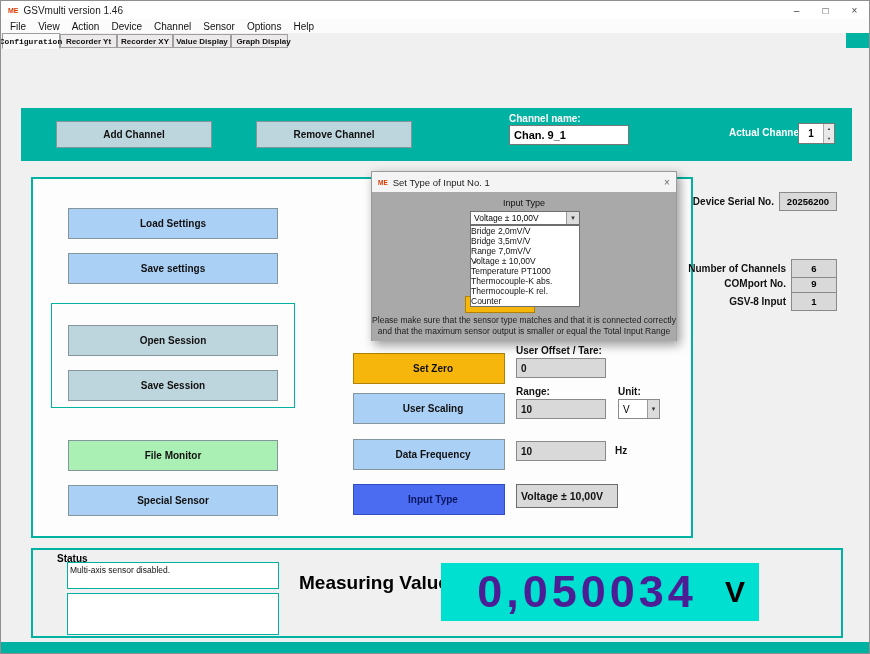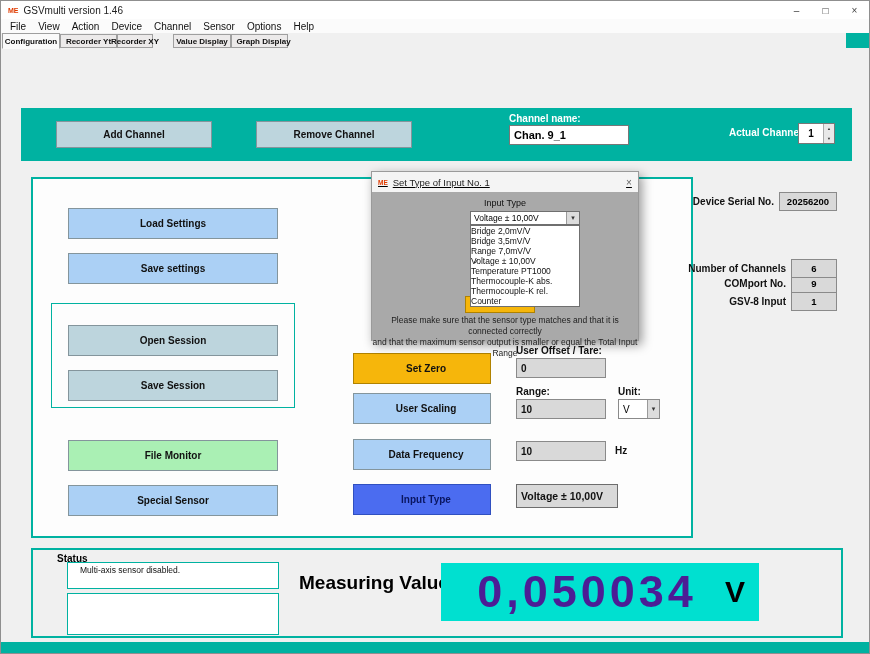--- a/index.html
+++ b/index.html
@@ -58,35 +58,35 @@
   .spinner-value{ flex:1; display:flex; align-items:center; justify-content:center;
                   font-size:10px; font-weight:bold; }
   .spinner-arrows{ width:11px; display:flex; flex-direction:column; border-left:1px solid #aaa; }
   .spin-btn{ flex:1; display:flex; align-items:center; justify-content:center; font-size:4px;
              color:#333; background:#e8e8e8; }
 
   
   .main-panel{ position:absolute; left:30px; top:176px; width:662px; height:361px; background:#fdfdfd;
                border:2px solid var(--teal); }
   .btn-left{ left:35px; width:210px; height:31px; }
-  .btn-mid{ left:320px; width:138px; height:31px;padding-left:8px; }
+  .btn-mid{ left:320px; width:152px; height:31px;padding-left:8px; }
   .session-group{ position:absolute; left:18px; top:124px; width:244px; height:105px;
                   border:1px solid var(--teal); }
   .lbl{ position:absolute; font-size:10px; font-weight:bold; color:#111; }
 
   
   .info-row{ position:absolute; right:32px; width:260px; height:19px; display:flex;
              align-items:center; justify-content:flex-end; }
   .info-label{ font-size:10px; font-weight:bold; color:#111; margin-right:5px; white-space:nowrap; }
   .info-box{ background:#d9d9d9; border:1px solid #8a8a8a; height:19px; display:flex;
              align-items:center; justify-content:center; font-size:9.5px; font-weight:bold; }
 
   
-  .dialog{ position:absolute; left:370px; top:170px; width:268px; height:170px; z-index:10;
-           box-shadow:3px 4px 10px rgba(0,0,0,.4); border:1px solid #9a9a9a;text-decoration:underline; }
+  .dialog{ position:absolute; left:370px; top:170px; width:306px; height:170px; z-index:10;
+           box-shadow:3px 4px 10px rgba(0,0,0,.4); border:1px solid #9a9a9a; }
   .dlg-titlebar{ height:20px; background:#f4f4f4; display:flex; align-items:center; }
   .dlg-icon{ font-size:6.5px; font-weight:bold; color:#e03b00; margin:0 5px 0 6px; }
   .dlg-title{ font-size:9.5px; color:#222; }
   .dlg-close{ margin-left:auto; width:18px; text-align:center; font-size:10px; color:#666; }
   .dlg-body{ position:relative; height:149px; background:#a9a9a9; }
   .dlg-label{ position:absolute; top:6px; left:0; width:100%; text-align:center; font-size:9px; color:#111; }
   .dlg-combo{ position:absolute; left:98px; top:19px; width:110px; height:14px; background:#fff;
               border:1px solid #6f6f6f; display:flex; align-items:center; z-index:3; }
   .dlg-combo-text{ flex:1; font-size:8.5px; padding-left:3px; white-space:nowrap; overflow:hidden; }
   .dlg-combo-arrow{ width:13px; height:100%; background:#dcdcdc; border-left:1px solid #9a9a9a;
@@ -99,21 +99,21 @@
   .dlg-ok{ position:absolute; left:93px; top:104px; width:70px; height:17px; background:var(--amber);
            border:1px solid #b08200; z-index:1; }
   .dlg-note{ position:absolute; top:123px; left:0; width:100%; text-align:center; font-size:8.5px;
              color:#1d1d1d; line-height:11px; }
 
   
   .status-panel{ position:absolute; left:30px; top:547px; width:812px; height:90px;
                  border:2px solid var(--teal); background:#f0f0f0; }
   .status-label{ position:absolute; left:24px; top:3px; font-size:10px; font-weight:bold; }
   .status-box{ position:absolute; left:34px; background:#fff; border:1px solid var(--teal);
-               width:212px; font-size:8.5px; color:#111; padding:2px 12px; }
+               width:212px; font-size:8.5px; color:#111; padding:2px 2px; }
   .measuring-label{ position:absolute; left:266px; top:22px; font-size:19px; font-weight:bold; color:#000; }
   .measuring-display{ position:absolute; left:408px; top:13px; width:318px; height:58px;
                       background:var(--cyan); display:flex; align-items:center; padding:0 14px; }
   .measuring-value{ flex:1; text-align:center; font-size:45px; font-weight:bold; color:#4c1d95;
                     letter-spacing:4px; white-space:nowrap; }
   .measuring-unit{ font-size:30px; font-weight:bold; color:#000; margin-left:6px; }
 
   .bottom-strip{ position:absolute; left:0; top:641px; width:870px; height:13px; background:var(--teal); }
 </style>
 </head>
@@ -136,23 +136,23 @@
     <span class="menu-item">View</span>
     <span class="menu-item">Action</span>
     <span class="menu-item">Device</span>
     <span class="menu-item">Channel</span>
     <span class="menu-item">Sensor</span>
     <span class="menu-item">Options</span>
     <span class="menu-item">Help</span>
   </div>
 
   <div class="tabbar">
-    <div class="tab active" style="left:0; width:58px;">Configuration</div>
+    <div class="tab active" style="left:0; width:58px;font-family:Liberation Mono, monospace;">Configuration</div>
     <div class="tab" style="left:58px; width:57px;">Recorder Yt</div>
-    <div class="tab" style="left:115px; width:36px;">Recorder XY</div>
+    <div class="tab" style="left:115px; width:56px;">Recorder XY</div>
     <div class="tab" style="left:171px; width:58px;">Value Display</div>
     <div class="tab" style="left:229px; width:57px;padding-left:8px;">Graph Display</div>
   </div>
   <div class="teal-corner"></div>
 
   <div class="channel-bar">
     <div class="btn cb-add">Add Channel</div>
     <div class="btn cb-remove">Remove Channel</div>
     <div class="cb-name-label">Channel name:</div>
     <input class="cb-name-input" value="Chan. 9_1" style="">

